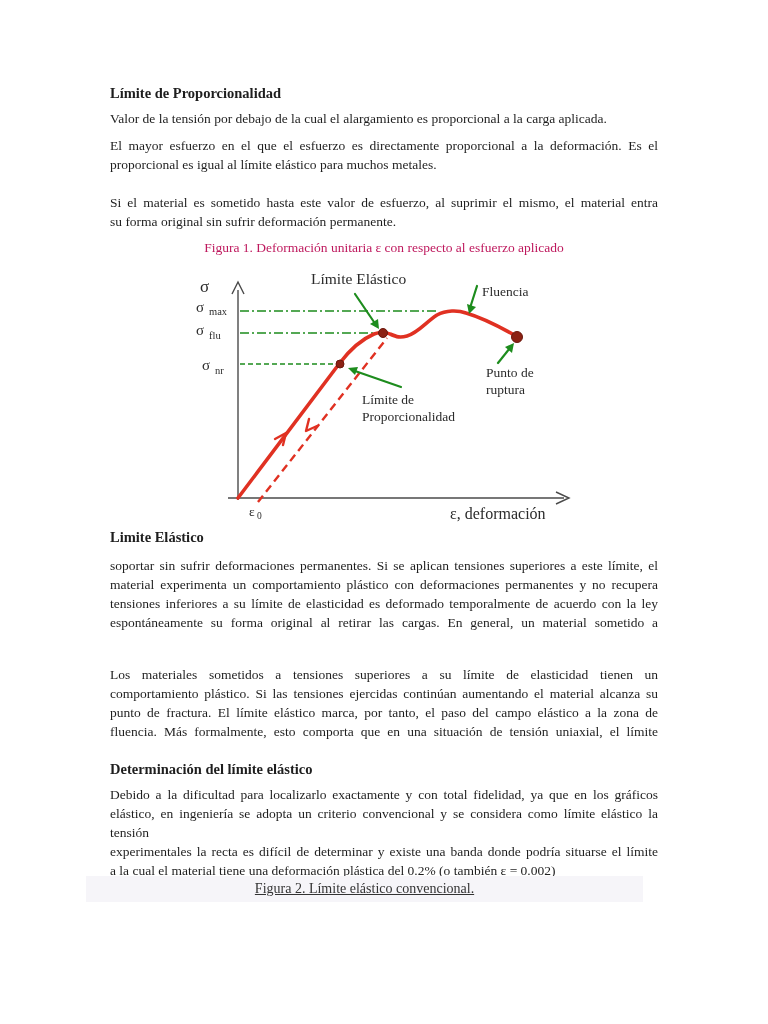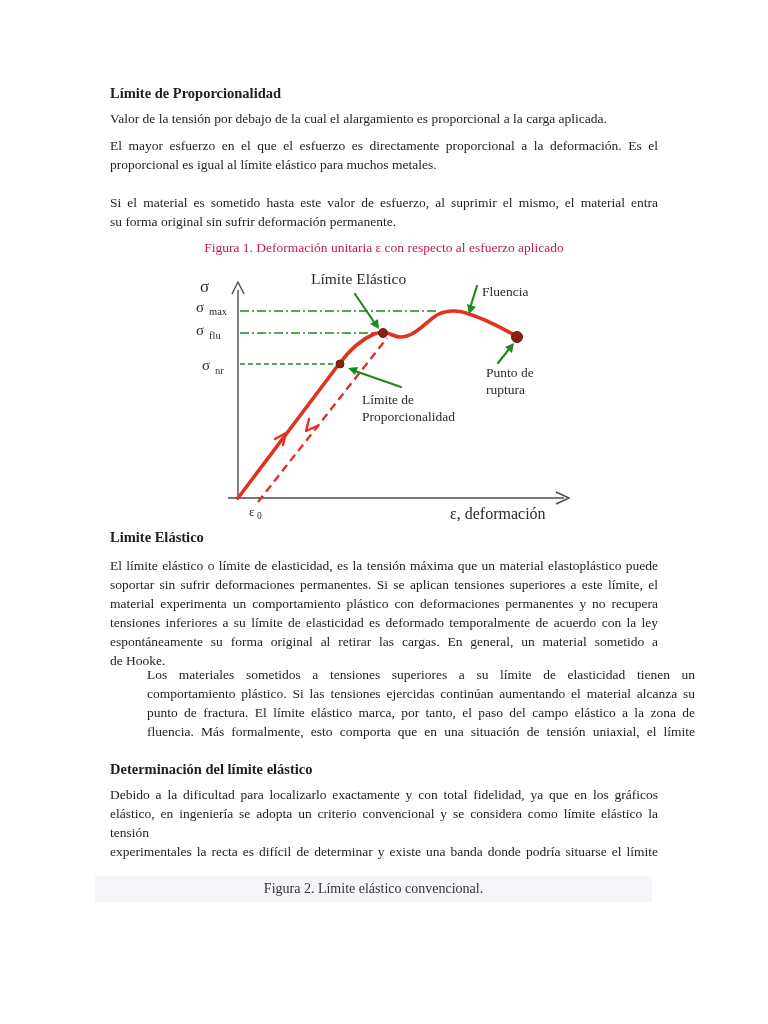--- a/index.html
+++ b/index.html
@@ -100,40 +100,39 @@
     <text x="332" y="36" font-size="13.5">Fluencia</text>
     <text x="336" y="117" font-size="13.5">Punto de</text>
     <text x="336" y="134" font-size="13.5">ruptura</text>
     <text x="212" y="144" font-size="13.5">Límite de</text>
     <text x="212" y="161" font-size="13.5">Proporcionalidad</text>
   </svg>
 
   <h2 class="abs h" style="top:528px;left:110px;">Limite Elástico</h2>
 
   <div class="abs body-text" style="top:556px;left:110px;">
-      <div class="jline">El límite elástico o límite de elasticidad, es la tensión máxima que un material elastoplástico puede</div>
       <div class="jline">soportar sin sufrir deformaciones permanentes. Si se aplican tensiones superiores a este límite, el</div>
       <div class="jline">material experimenta un comportamiento plástico con deformaciones permanentes y no recupera</div>
       <div class="jline">tensiones inferiores a su límite de elasticidad es deformado temporalmente de acuerdo con la ley</div>
       <div class="jline">espontáneamente su forma original al retirar las cargas. En general, un material sometido a</div>
-      <div class="jline last">de Hooke.</div>
     </div>
 
-  <div class="abs body-text" style="top:665px;left:110px;margin-left:37px;">
+  <div class="abs body-text" style="top:665px;left:110px;">
       <div class="jline">Los materiales sometidos a tensiones superiores a su límite de elasticidad tienen un</div>
       <div class="jline">comportamiento plástico. Si las tensiones ejercidas continúan aumentando el material alcanza su</div>
       <div class="jline">punto de fractura. El límite elástico marca, por tanto, el paso del campo elástico a la zona de</div>
       <div class="jline">fluencia. Más formalmente, esto comporta que en una situación de tensión uniaxial, el límite</div>
     </div>
 
   <h2 class="abs h" style="top:760px;left:110px;">Determinación del límite elástico</h2>
 
   <div class="abs body-text" style="top:785px;left:110px;">
       <div class="jline">Debido a la dificultad para localizarlo exactamente y con total fidelidad, ya que en los gráficos</div>
       <div class="jline">elástico, en ingeniería se adopta un criterio convencional y se considera como límite elástico la tensión</div>
       <div class="jline">experimentales la recta es difícil de determinar y existe una banda donde podría situarse el límite</div>
+      <div class="jline last">a la cual el material tiene una deformación plástica del 0.2% (o también ε = 0.002)</div>
     </div>
 
-  <div class="abs band" style="top:876px;left:95px;">
+  <div class="abs band" style="top:876px;left:86px;text-decoration:underline;">
     <span>Figura 2. Límite elástico convencional.</span>
   </div>
 
 </div>
 
 </body></html>

